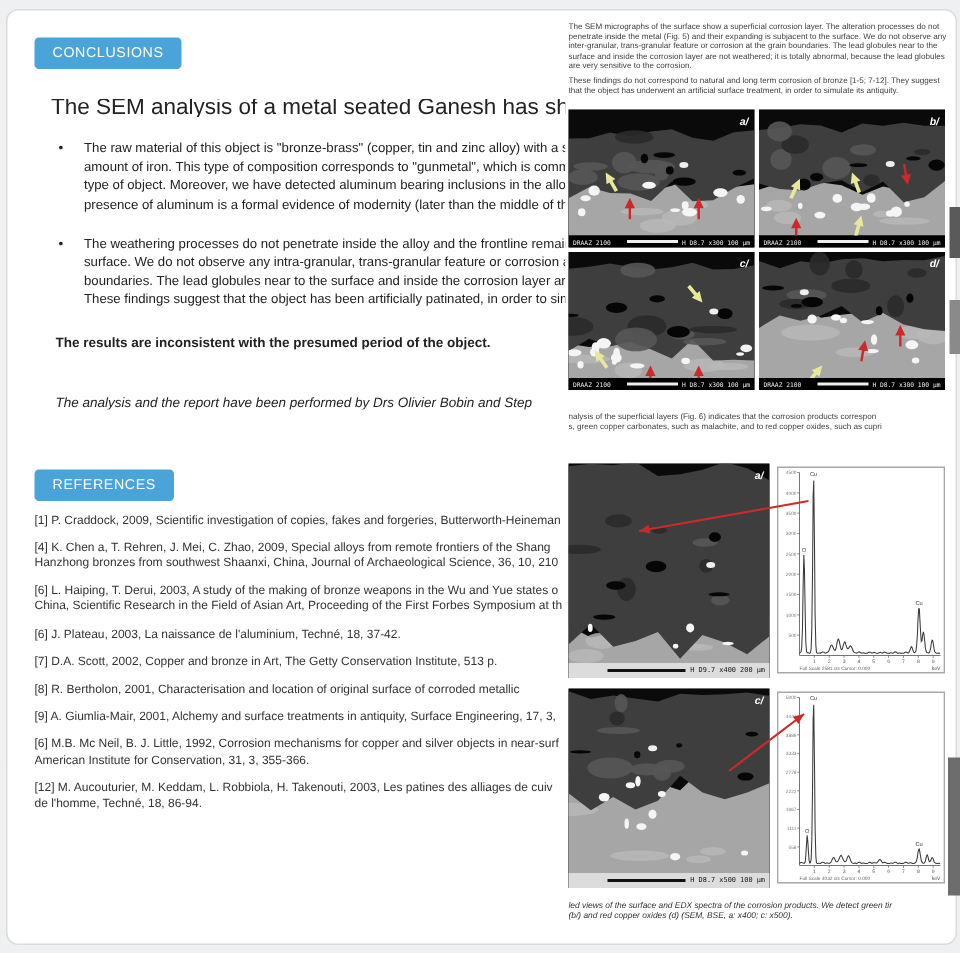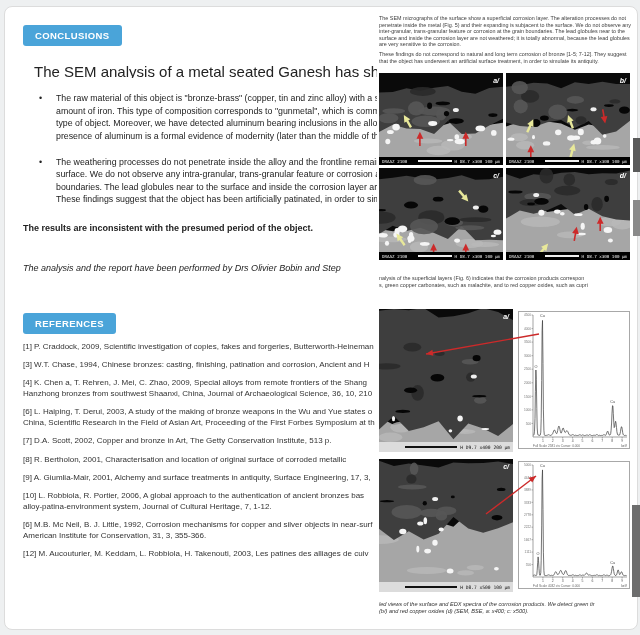--- a/index.html
+++ b/index.html
@@ -3,30 +3,30 @@
 <meta charset="utf-8">
 <style>
   html,body{margin:0;padding:0;background:#e9ebec;}
   .canvas{position:relative;width:640px;height:635px;background:#eef0f1;overflow:hidden;
           font-family:"Liberation Sans",sans-serif;}
   .page{position:absolute;left:4px;top:6px;width:632px;height:622px;background:#ffffff;
         border:1px solid #dcdcdc;border-radius:8px;}
   
   .col-left{position:absolute;left:16px;top:8px;width:356px;height:612px;overflow:hidden;color:#222;}
   .badge-row{margin:10px 0 0 2px;}
-  .badge{display:inline-block;background:#4aa4d9;color:#fff;font-weight:bold;font-size:9.5px;
+  .badge{display:inline-block;background:#4aa4d9;color:#fff;font-weight:normal;font-size:9.5px;
          letter-spacing:.4px;padding:5px 12px;border-radius:3px;}
   .line{white-space:nowrap;overflow:hidden;}
   .body-line{font-size:8.8px;line-height:12.4px;}
   .intro{margin:20px 0 0 13px;font-size:15px;}
   .bullet-row{display:flex;margin:14px 0 0 18px;}
   .bullet-marker{width:17px;font-size:9px;line-height:12.4px;flex:none;}
   .bullet-text{flex:1;min-width:0;}
-  .result-line{font-weight:bold;font-size:9px;margin:17px 0 0 2px;}
-  .credit-line{font-style:italic;font-size:9px;margin:30px 0 0 2px;}
+  .result-line{font-weight:bold;font-size:9px;margin:17px 0 0 16px;}
+  .credit-line{font-style:italic;font-size:9px;margin:30px 0 0 16px;}
   .refs-badge-row{margin-top:40px;}
   .ref-item{margin:8px 0 0 2px;}
   .ref-line{font-size:8px;line-height:10.4px;color:#333;}
   
   .col-right{position:absolute;left:372px;top:2px;width:258px;height:618px;overflow:hidden;}
   .para{position:absolute;left:2px;width:254px;}
   .tiny{font-size:5.4px;line-height:6.6px;color:#3d3d3d;}
   .cap{font-style:italic;font-size:5.6px;line-height:7px;color:#333;}
   #p1{top:6px;} #p2{top:42px;} #p3{top:266px;} #caption{top:592px;}
   #fig5{position:absolute;top:64px;left:2px;width:254px;display:grid;
@@ -79,49 +79,48 @@
       <div class="line result-line">The results are inconsistent with the presumed period of the object.</div>
       <div class="line credit-line">The analysis and the report have been performed by Drs Olivier Bobin and Step</div>
       <div class="badge-row refs-badge-row">
         <span class="badge">REFERENCES</span>
       </div>
       <div id="refs">
           <div class="ref-item">
             <div class="line ref-line">[1] P. Craddock, 2009, Scientific investigation of copies, fakes and forgeries, Butterworth-Heineman</div>
           </div>
           <div class="ref-item">
-            <div class="line ref-line">[3] W.T. Chase, 1994, Chinese bronzes: casting, finishing, patination and corrosion, Ancient and H</div>
           </div>
           <div class="ref-item">
             <div class="line ref-line">[4] K. Chen a, T. Rehren, J. Mei, C. Zhao, 2009, Special alloys from remote frontiers of the Shang</div>
             <div class="line ref-line">Hanzhong bronzes from southwest Shaanxi, China, Journal of Archaeological Science, 36, 10, 210</div>
           </div>
           <div class="ref-item">
             <div class="line ref-line">[6] L. Haiping, T. Derui, 2003, A study of the making of bronze weapons in the Wu and Yue states o</div>
             <div class="line ref-line">China, Scientific Research in the Field of Asian Art, Proceeding of the First Forbes Symposium at th</div>
           </div>
           <div class="ref-item">
+            <div class="line ref-line">[6] J. Plateau, 2003, La naissance de l'aluminium, Techné, 18, 37-42.</div>
+          </div>
+          <div class="ref-item">
             <div class="line ref-line">[7] D.A. Scott, 2002, Copper and bronze in Art, The Getty Conservation Institute, 513 p.</div>
           </div>
           <div class="ref-item">
             <div class="line ref-line">[8] R. Bertholon, 2001, Characterisation and location of original surface of corroded metallic</div>
           </div>
           <div class="ref-item">
             <div class="line ref-line">[9] A. Giumlia-Mair, 2001, Alchemy and surface treatments in antiquity, Surface Engineering, 17, 3,</div>
-          </div>
-          <div class="ref-item">
-            <div class="line ref-line">[10] L. Robbiola, R. Portier, 2006, A global approach to the authentication of ancient bronzes bas</div>
-            <div class="line ref-line">alloy-patina-environment system, Journal of Cultural Heritage, 7, 1-12.</div>
           </div>
           <div class="ref-item">
             <div class="line ref-line">[6] M.B. Mc Neil, B. J. Little, 1992, Corrosion mechanisms for copper and silver objects in near-surf</div>
             <div class="line ref-line">American Institute for Conservation, 31, 3, 355-366.</div>
           </div>
           <div class="ref-item">
             <div class="line ref-line">[12] M. Aucouturier, M. Keddam, L. Robbiola, H. Takenouti, 2003, Les patines des alliages de cuiv</div>
+            <div class="line ref-line">de l'homme, Techné, 18, 86-94.</div>
           </div>
         </div>
     </div>
 
     <div class="col-right">
       <div class="para" id="p1">
           <div class="line tiny">The SEM micrographs of the surface show a superficial corrosion layer. The alteration processes do not</div>
           <div class="line tiny">penetrate inside the metal (Fig. 5) and their expanding is subjacent to the surface. We do not observe any</div>
           <div class="line tiny">inter-granular, trans-granular feature or corrosion at the grain boundaries. The lead globules near to the</div>
           <div class="line tiny">surface and inside the corrosion layer are not weathered; it is totally abnormal, because the lead globules</div>

